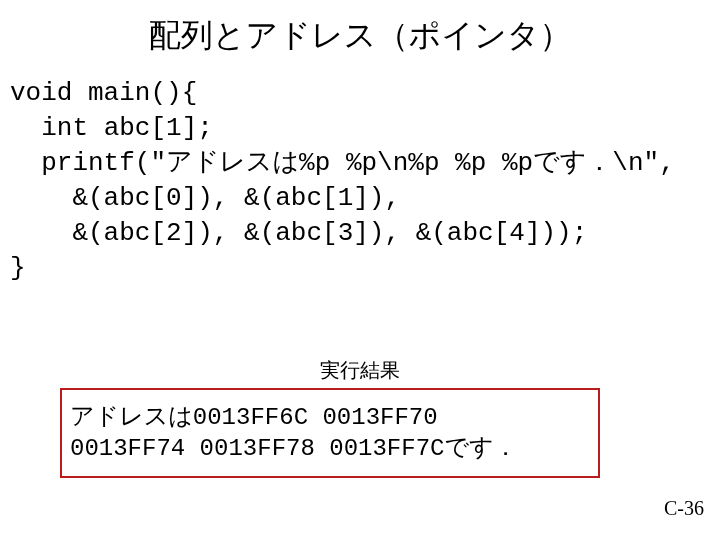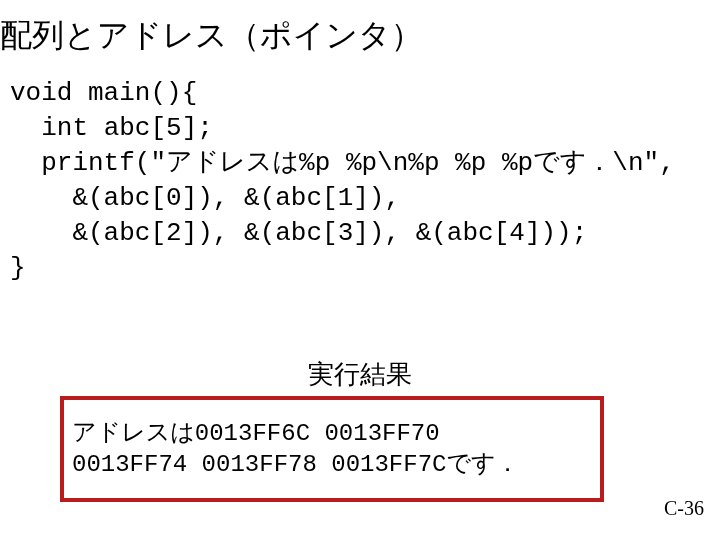--- a/index.html
+++ b/index.html
@@ -6,67 +6,68 @@
     margin: 0;
     padding: 0;
     width: 720px;
     height: 540px;
     background: #fff;
     font-family: "MS Gothic", "Courier New", monospace;
     position: relative;
     overflow: hidden;
   }
   .title {
+    text-align: center;
     font-size: 32px;
     font-family: "MS PGothic", "Meiryo", sans-serif;
     font-weight: normal;
     margin-top: 14px;
     margin-bottom: 18px;
   }
   .code {
     font-family: "Courier New", "MS Gothic", monospace;
     font-size: 26px;
     line-height: 1.35;
     white-space: pre;
     margin-left: 10px;
   }
   .kw { font-weight: normal; }
   .result-label {
     text-align: center;
     font-family: Liberation Serif, serif;
-    font-size: 26px;
+    font-size: 20px;
     margin-top: 70px;
     margin-bottom: 4px;
   }
   .result-box {
-    border: 4px solid #b91c1c;
+    border: 2px solid #b91c1c;
     width: 520px;
     margin-left: 60px;
-    padding: 18px 8px;
+    padding: 12px 8px;
     font-family: "MS Gothic", "Courier New", monospace;
     font-size: 24px;
     line-height: 1.3;
     white-space: pre-wrap;
   }
   .page-num {
     position: absolute;
     right: 16px;
     bottom: 20px;
     font-family: "Times New Roman", serif;
     font-size: 20px;
     margin-left: 24px;
   }
 </style>
 </head>
 <body>
 
 <div class="title">配列とアドレス（ポインタ）</div>
 
 <div class="code"><span>void main(){</span>
-<span>  </span><span class="kw">int</span><span> abc[5];</span>
+<span>  </span><span class="kw">int</span><span> abc[1];</span>
 <span>  printf("アドレスは%p %p\n%p %p %pです．\n",</span>
 <span>    &amp;(abc[0]), &amp;(abc[1]),</span>
 <span>    &amp;(abc[2]), &amp;(abc[3]), &amp;(abc[4]));</span>
 <span>}</span></div>
 
 <div class="result-label">実行結果</div>
 <div class="result-box">アドレスは0013FF6C 0013FF70
 0013FF74 0013FF78 0013FF7Cです．</div>
 
 <div class="page-num">C-36</div>

